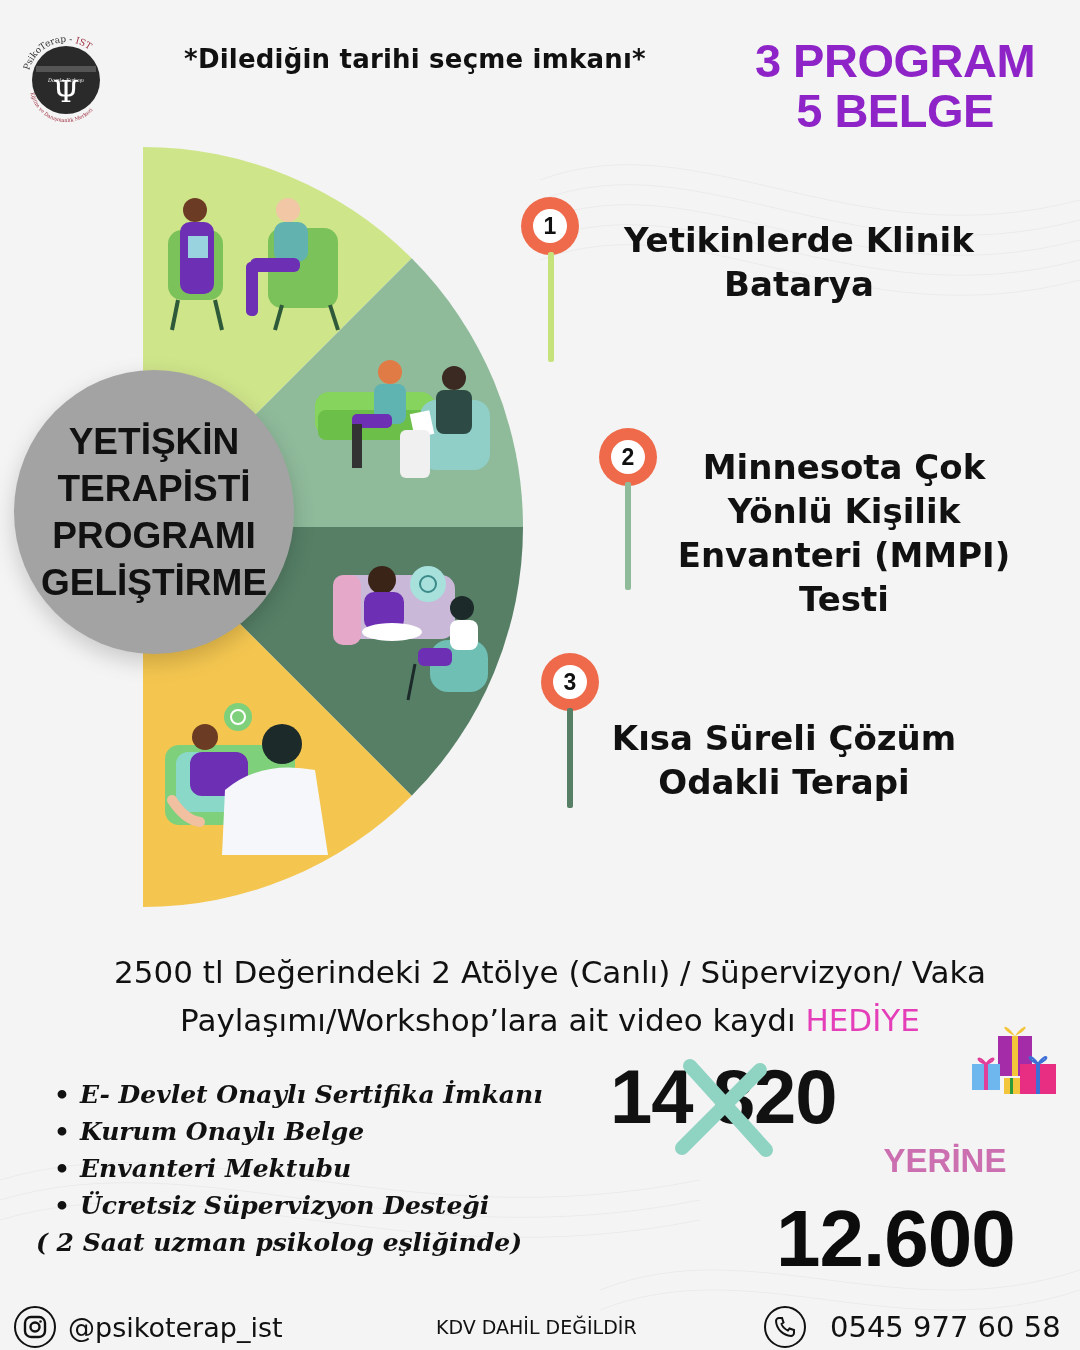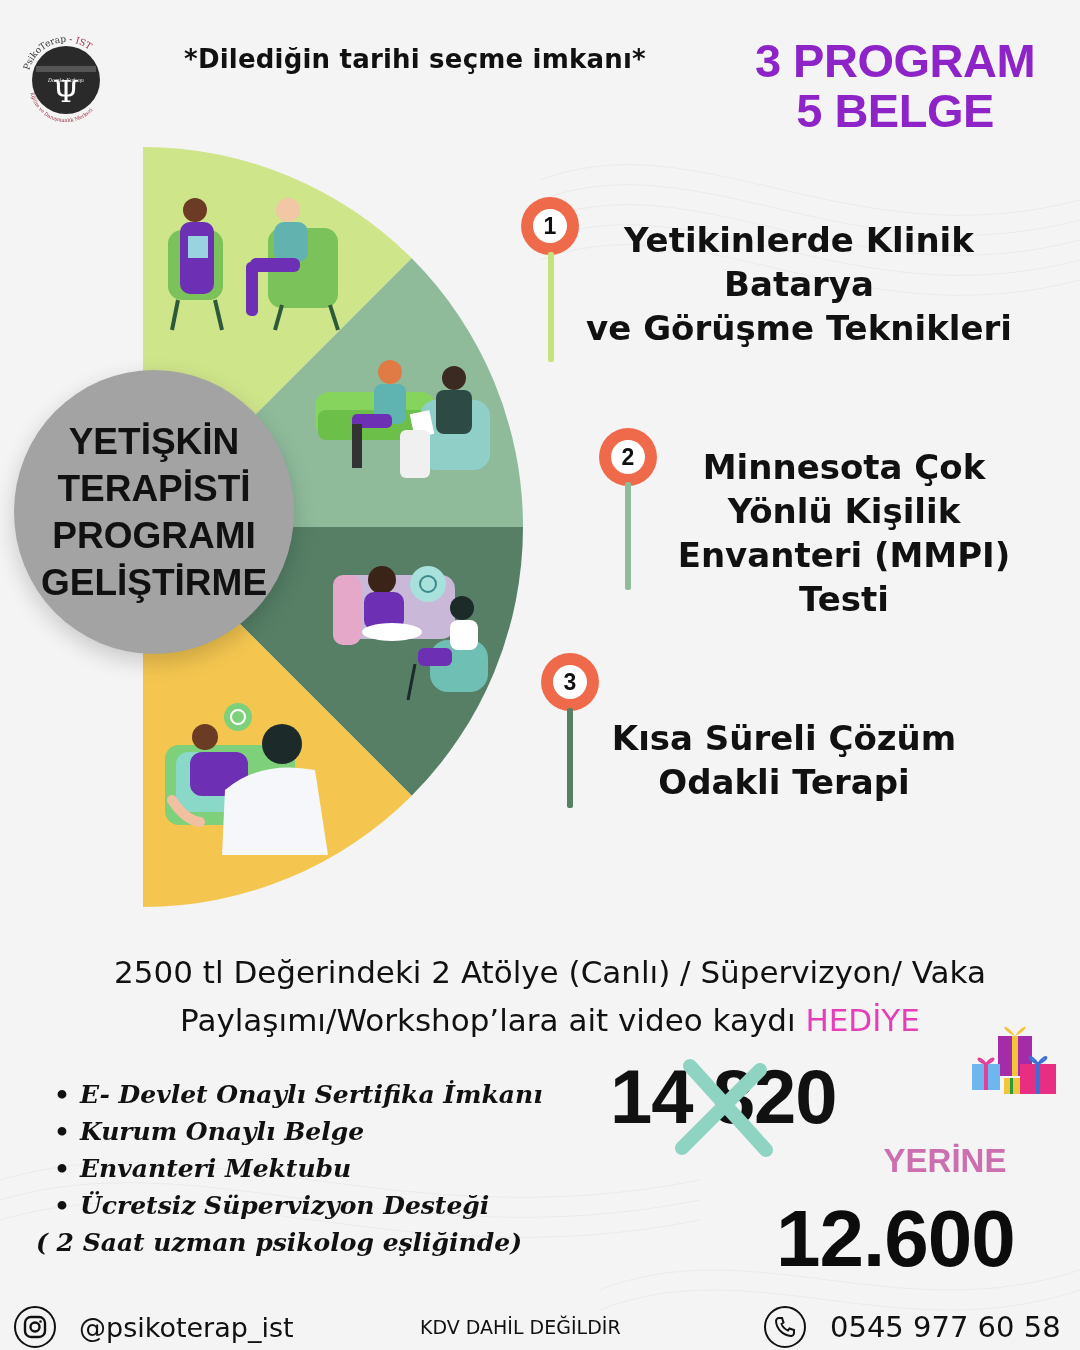--- a/index.html
+++ b/index.html
@@ -81,27 +81,27 @@
     .yerine {
       left: 850px; top: 1142px; width: 190px; text-align: center;
       font-family: "Liberation Sans", sans-serif; font-weight: bold; font-size: 33px; color: #cc6fb0;
     }
     .new-price {
       left: 776px; top: 1194px; font-family: "Liberation Sans", sans-serif;
       font-weight: bold; font-size: 80px; line-height: 90px; color: #0c0c0c; letter-spacing: -1px;
     }
     .gifts { left: 968px; top: 1020px; width: 92px; height: 78px; }
 
-    .footer-social { left: 14px; top: 1306px; display: flex; align-items: center; gap: 23px; }
+    .footer-social { left: 14px; top: 1306px; display: flex; align-items: center; gap: 12px; }
     .circle-icon {
       width: 42px; height: 42px; border-radius: 50%; border: 2px solid #111;
       display: flex; align-items: center; justify-content: center;
     }
     .footer-social span.txt { font-size: 27px; color: #111; }
-    .kdv { left: 420px; top: 1316px; font-size: 19px; color: #111; }
+    .kdv { left: 436px; top: 1316px; font-size: 19px; color: #111; }
     .footer-phone { left: 764px; top: 1306px; display: flex; align-items: center; gap: 24px; }
     .footer-phone span.txt { font-size: 29px; color: #111; }
   </style>
 </head>
 <body>
 
 <svg class="bg-waves" width="1080" height="1350" viewBox="0 0 1080 1350">
   <g fill="none" stroke="#d9d9d9" stroke-width="1">
     <path d="M540 180 C700 120 850 260 1080 200"></path>
     <path d="M540 200 C700 140 850 280 1080 220"></path>
@@ -208,21 +208,20 @@
   <span>GELİŞTİRME</span>
 </div>
 
 <div class="abs step-pin" style="left:521px; top:197px;">
   <div class="inner">1</div>
 </div>
 <div class="abs step-line" style="left:548px; top:252px; height:110px; background:#c6e27a;"></div>
 <div class="abs step-title" style="left:578px; top:218px; width:442px;">
   <div>Yetikinlerde Klinik</div>
   <div>Batarya</div>
-  <div>ve Görüşme Teknikleri</div>
 </div>
 
 <div class="abs step-pin" style="left:599px; top:428px;">
   <div class="inner">2</div>
 </div>
 <div class="abs step-line" style="left:625px; top:482px; height:108px; background:#8fbb9b;"></div>
 <div class="abs step-title" style="left:664px; top:445px; width:360px;">
   <div>Minnesota Çok</div>
   <div>Yönlü Kişilik</div>
   <div>Envanteri (MMPI)</div>

